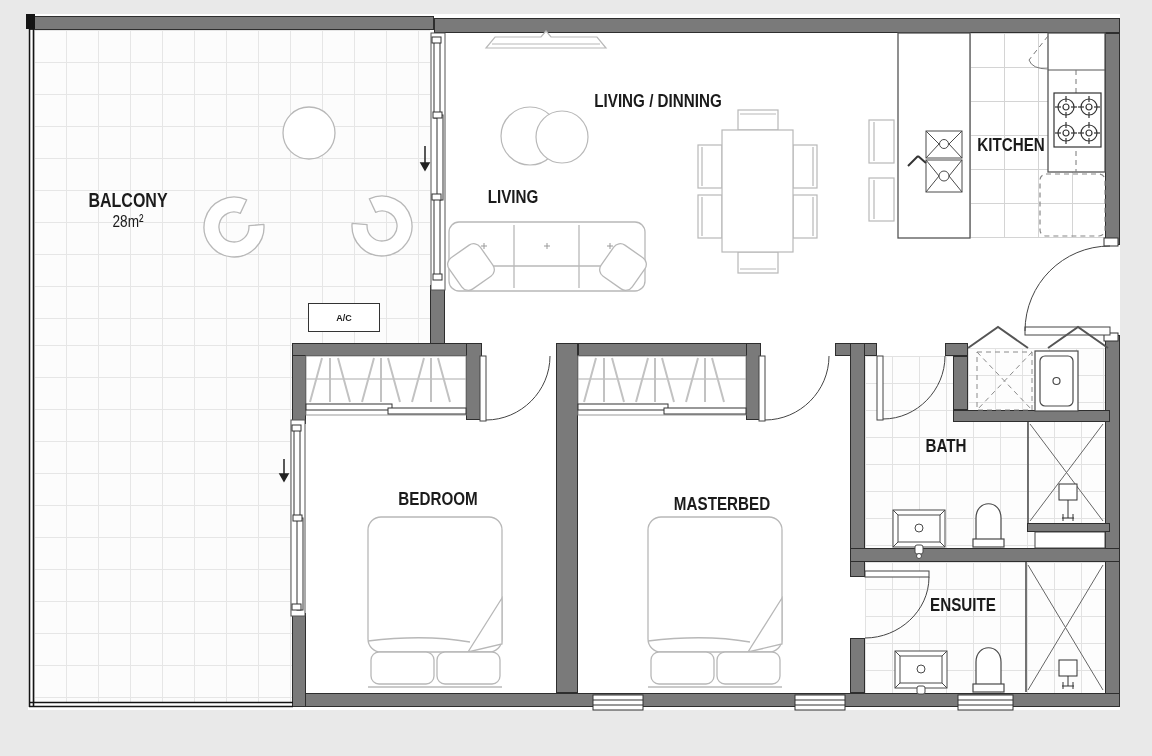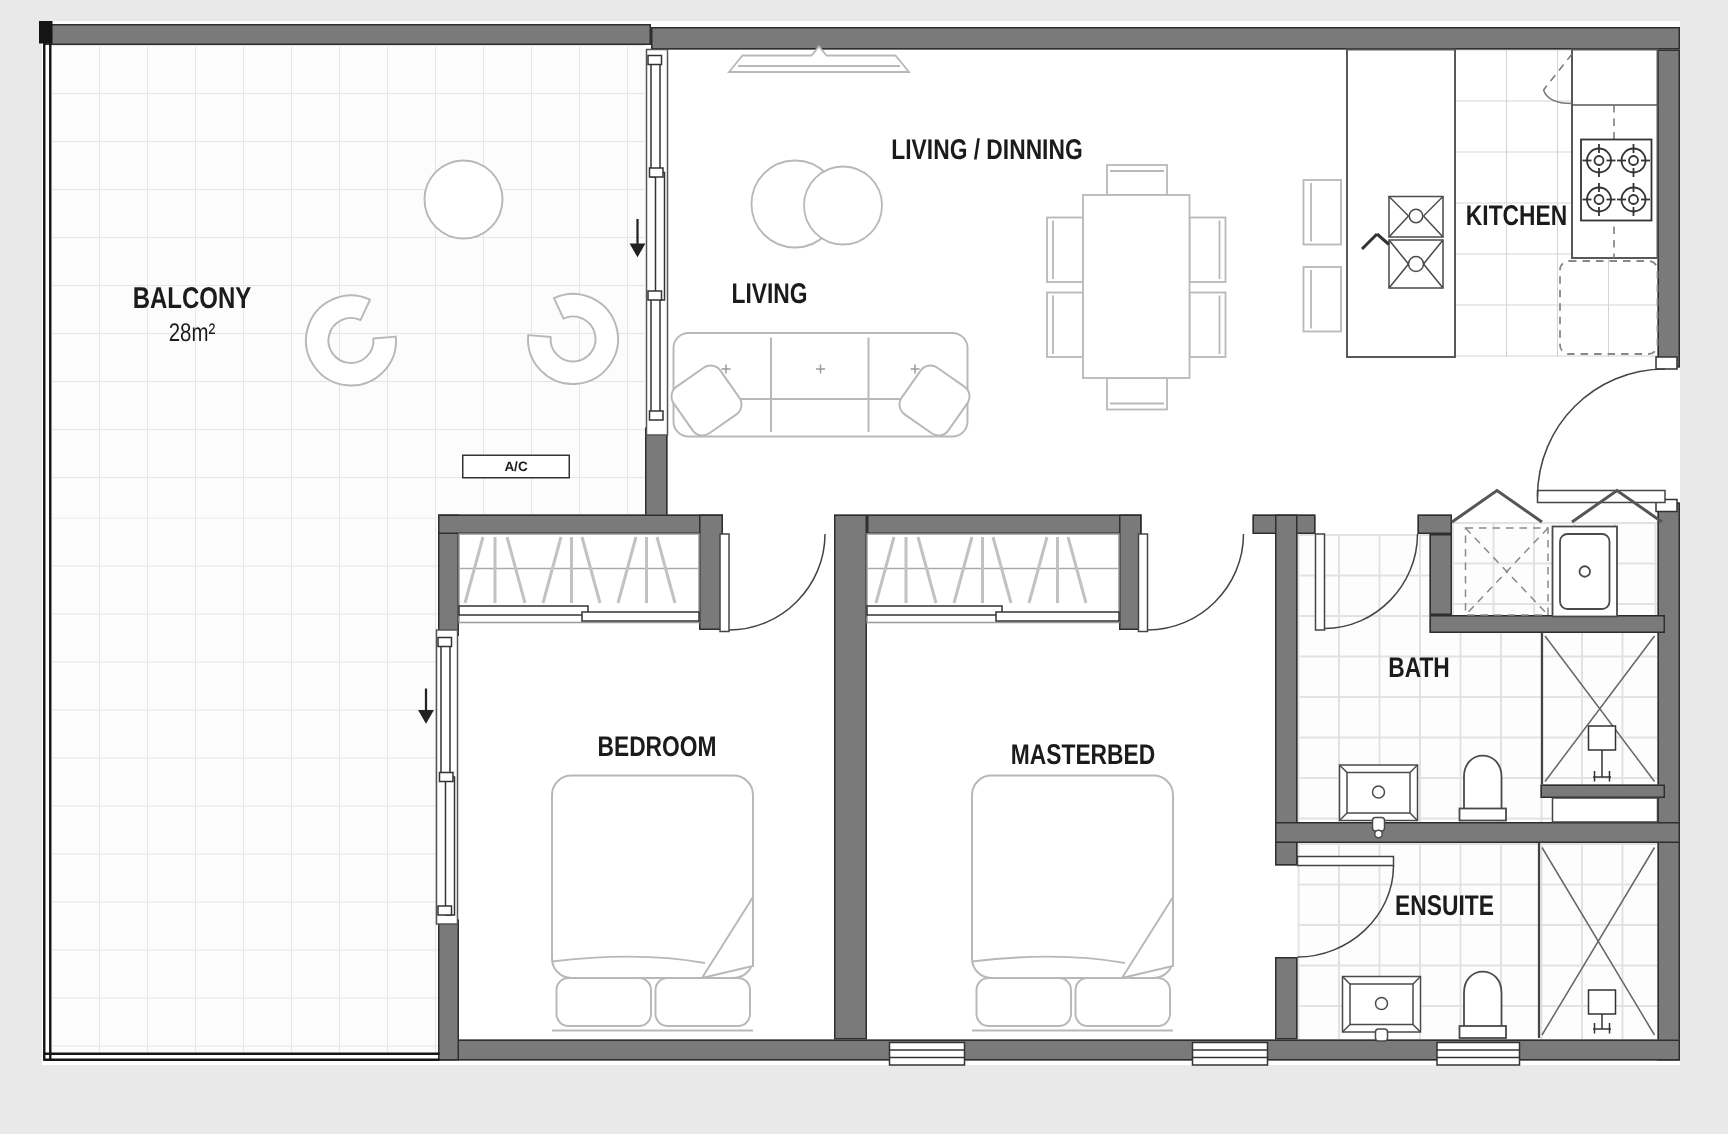--- a/index.html
+++ b/index.html
@@ -37,21 +37,21 @@
   .svg-overlay{position:absolute;left:0;top:0;}
   .room-label{
     position:absolute;
     transform:translate(-50%,-50%) scaleX(0.8);
     font-weight:bold;font-size:19px;color:var(--text,#1b1b1b);
     white-space:nowrap;letter-spacing:0px;
   }
   .room-label.big{font-size:20px;}
   .room-label.area{font-weight:400;font-size:17px;}
   .ac-box{
-    position:absolute;left:308px;top:303px;width:72px;height:16px;
+    position:absolute;left:308px;top:303px;width:72px;height:29px;
     box-sizing:border-box;border:1px solid #333;background:#fff;
     display:flex;align-items:center;justify-content:center;
     font-size:9px;font-weight:bold;color:var(--text,#1b1b1b);
   }
 </style>
 </head>
 <body>
 
 <div class="scene">
 

